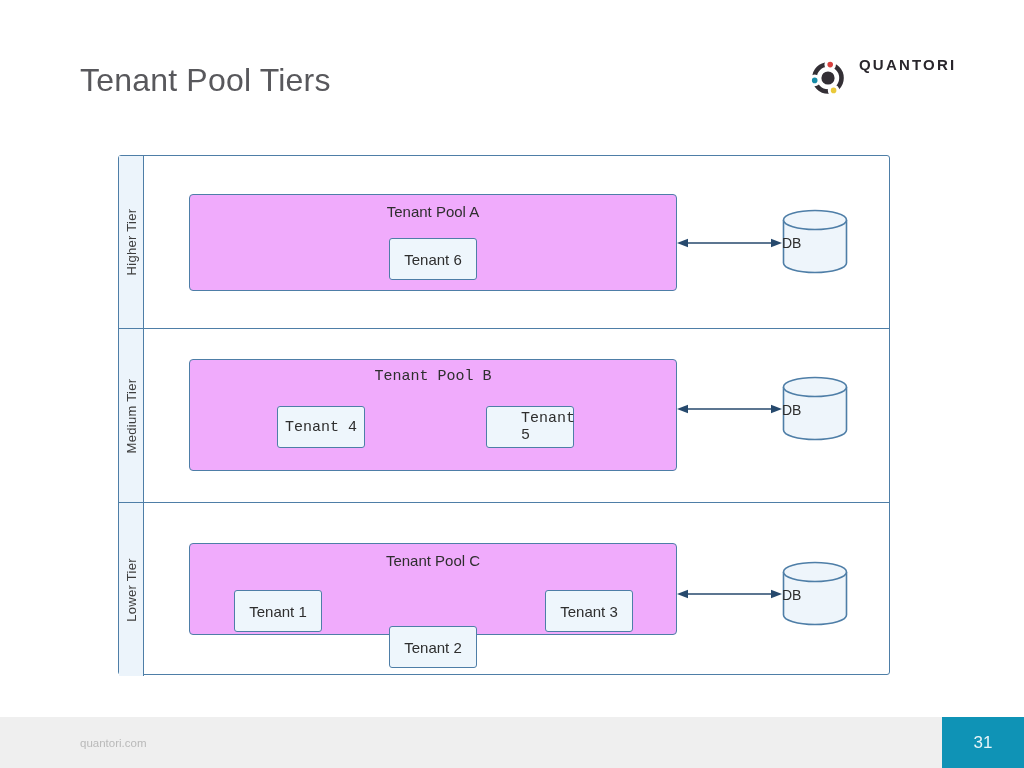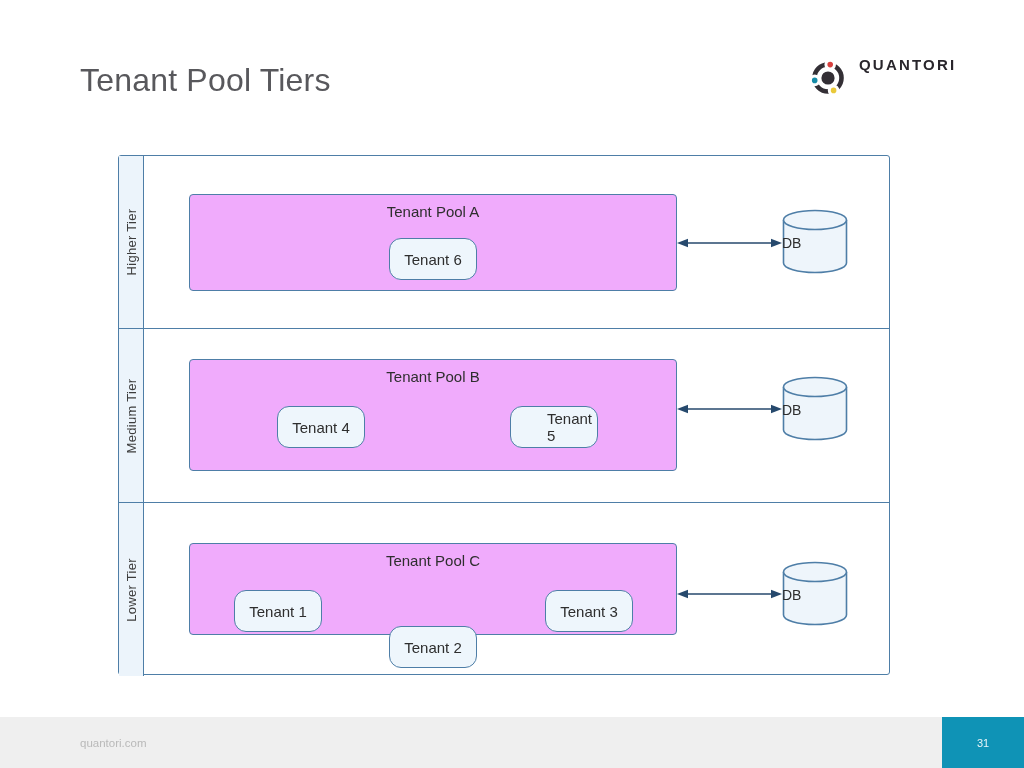--- a/index.html
+++ b/index.html
@@ -40,21 +40,21 @@
   }
   .pool-box{
     position:absolute;left:70px;width:488px;
     border:1.5px solid #4e7ea7;border-radius:4px;background:#f0abfc;
   }
   .pool-title{
     margin-top:8px;text-align:center;font-size:15px;color:#2e2e2e;
   }
   .tenant-box{
     position:absolute;width:88px;height:42px;
-    border:1.5px solid #4e7ea7;border-radius:12px;background:#eef6fc;
+    border:1.5px solid #4e7ea7;border-radius:3px;background:#eef6fc;
     display:flex;align-items:center;justify-content:center;
     font-size:15px;color:#2e2e2e;
   }
   .arrow{position:absolute;left:558px;}
   .db{position:absolute;left:663px;width:66px;height:66px;}
   .db svg{position:absolute;left:0;top:0;}
   .db-label{
     position:absolute;left:0;top:26px;width:100%;
     font-size:14px;color:#2e2e2e;
   }
@@ -63,21 +63,21 @@
     position:absolute;left:0;top:717px;width:1024px;height:51px;background:#efefef;
   }
   .footer-url{
     position:absolute;left:80px;top:50%;transform:translateY(-50%);
     font-size:11.5px;color:#b9b9b9;
   }
   .page-badge{
     position:absolute;left:942px;top:717px;width:82px;height:51px;background:#0f93b6;
     display:flex;align-items:center;justify-content:center;
   }
-  .page-number{font-size:11px;color:rgba(255,255,255,.9);}
+  .page-number{font-size:17px;color:rgba(255,255,255,.9);}
 </style>
 </head>
 <body>
 
 <div class="slide">
 
   <div class="slide-title">Tenant Pool Tiers</div>
 
   <div class="logo">
     <svg width="44" height="44" viewBox="0 0 44 44">
@@ -113,26 +113,26 @@
           <ellipse cx="33" cy="11" rx="31.5" ry="9.5" fill="#eef5fb" stroke="#4e7ea7" stroke-width="1.6"></ellipse>
         </svg>
         <span class="db-label">DB</span>
       </div>
     </div>
 
     <div class="tier-row r2">
       <div class="tier-label-cell">
         <span class="tier-label">Medium Tier</span>
       </div>
-      <div class="pool-box" style="top:30px;height:112px;">
+      <div class="pool-box" style="top:30px;height:112px;font-family:Liberation Mono, monospace;">
         <div class="pool-title">Tenant Pool B</div>
         <div class="tenant-box" style="left:87px;top:46px;">
           <span>Tenant 4</span>
         </div>
-        <div class="tenant-box" style="left:320px;top:46px;padding-left:36px;">
+        <div class="tenant-box" style="left:296px;top:46px;padding-left:36px;">
           <span>Tenant 5</span>
         </div>
       </div>
       <svg class="arrow" style="top:74px;" width="105" height="12" viewBox="0 0 105 12">
         <line x1="9" y1="6" x2="96" y2="6" stroke="#26496d" stroke-width="1.6"></line>
         <polygon points="0,6 11,1.8 11,10.2" fill="#26496d"></polygon>
         <polygon points="105,6 94,1.8 94,10.2" fill="#26496d"></polygon>
       </svg>
       <div class="db" style="top:47px;">
         <svg width="66" height="66" viewBox="0 0 66 66">

